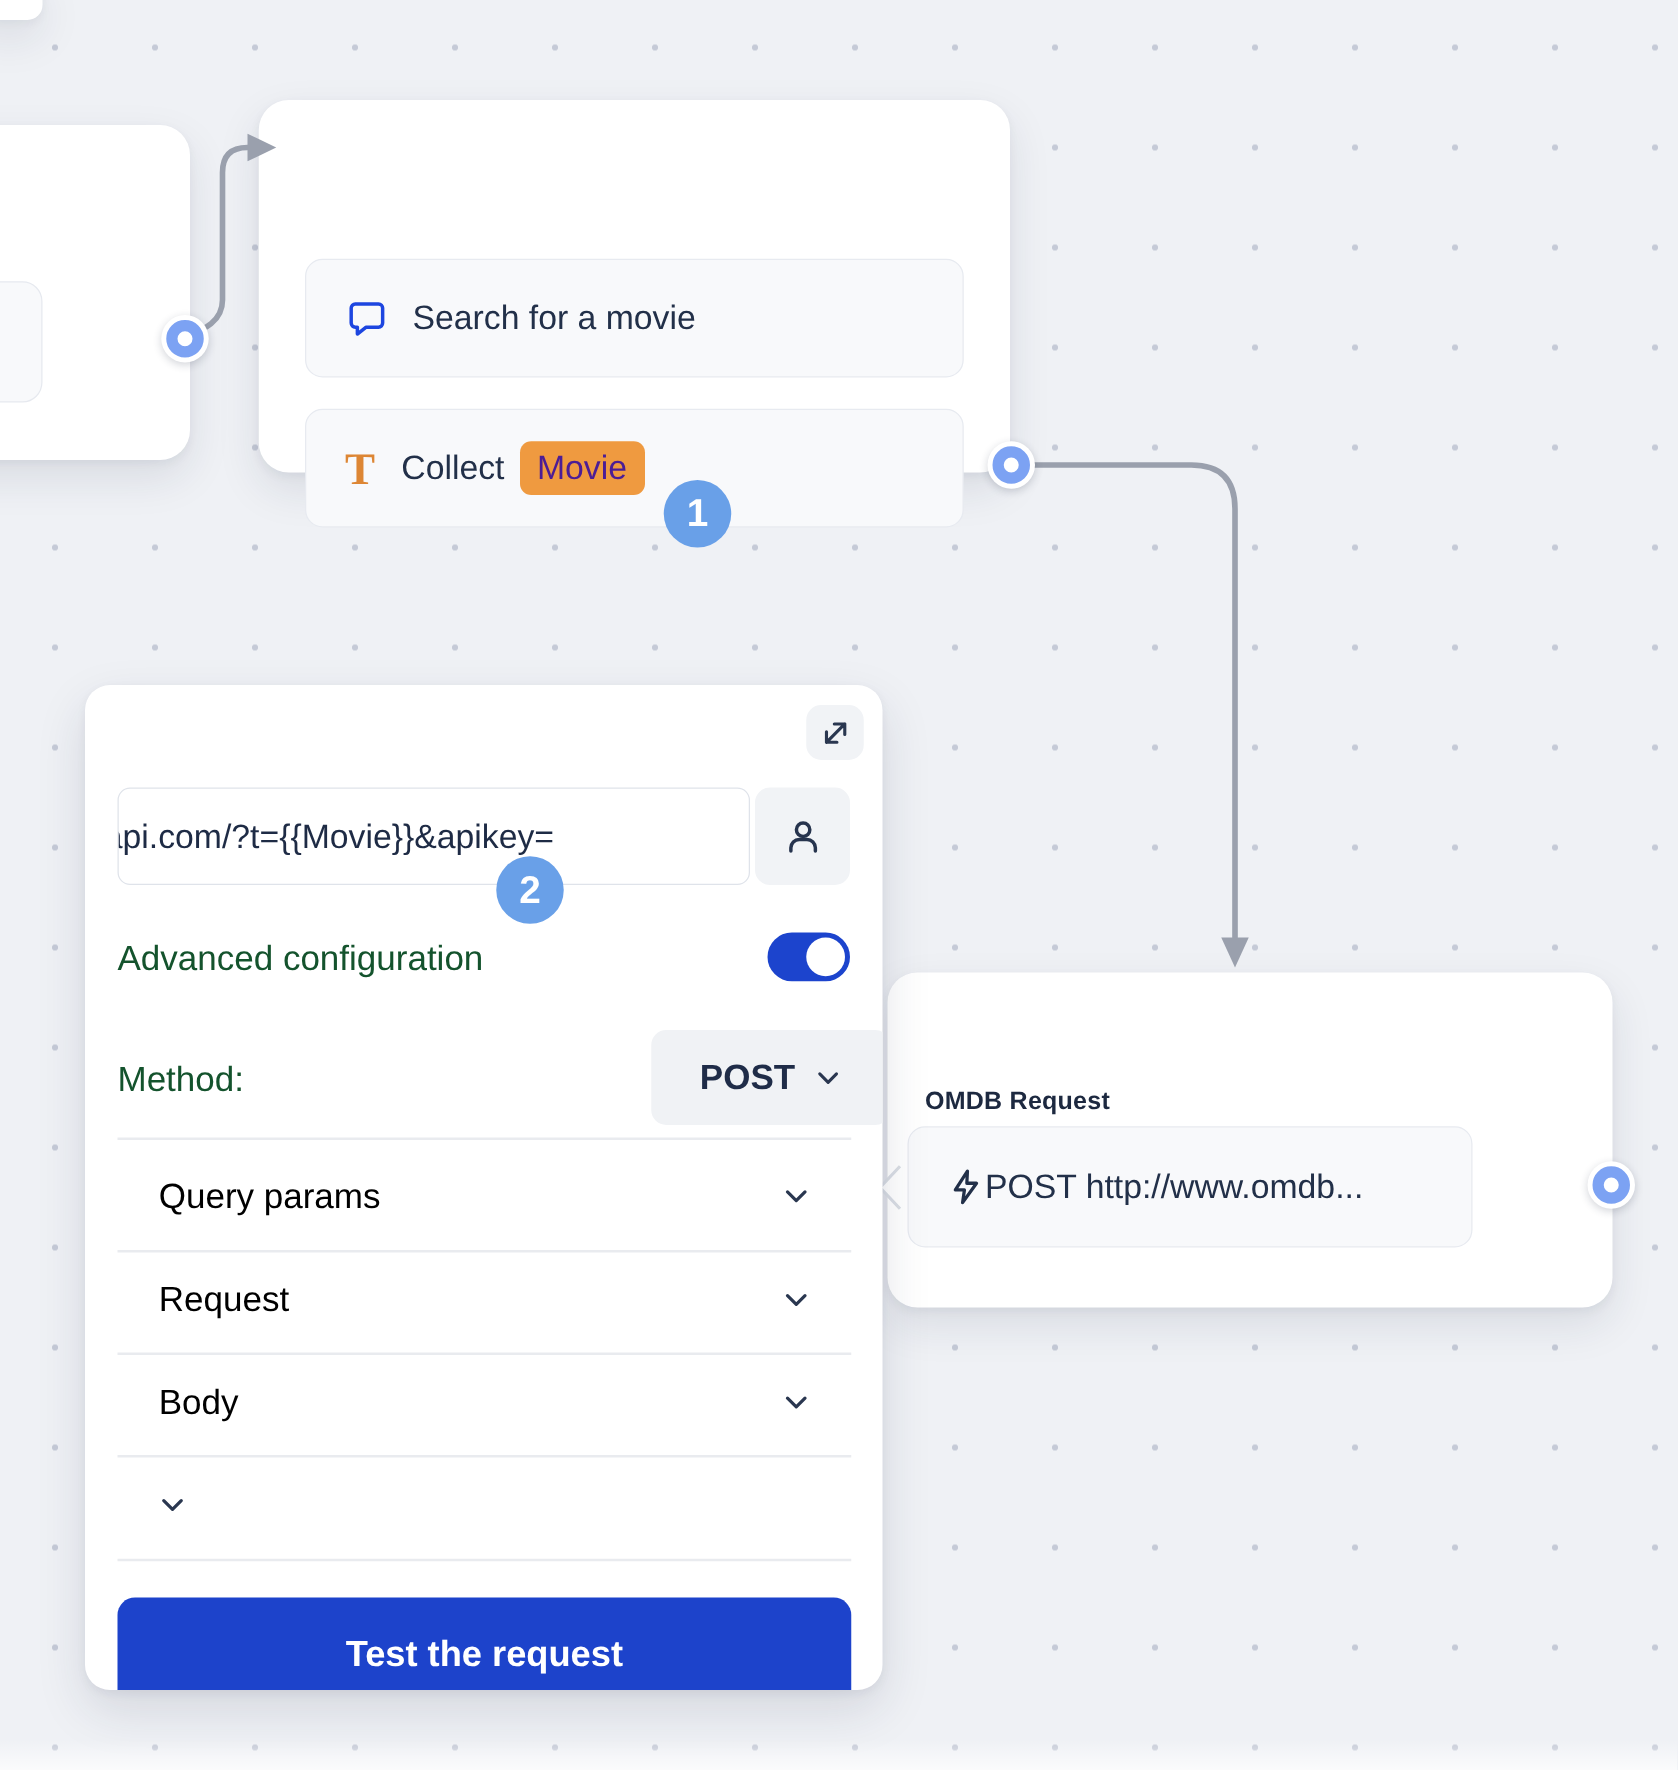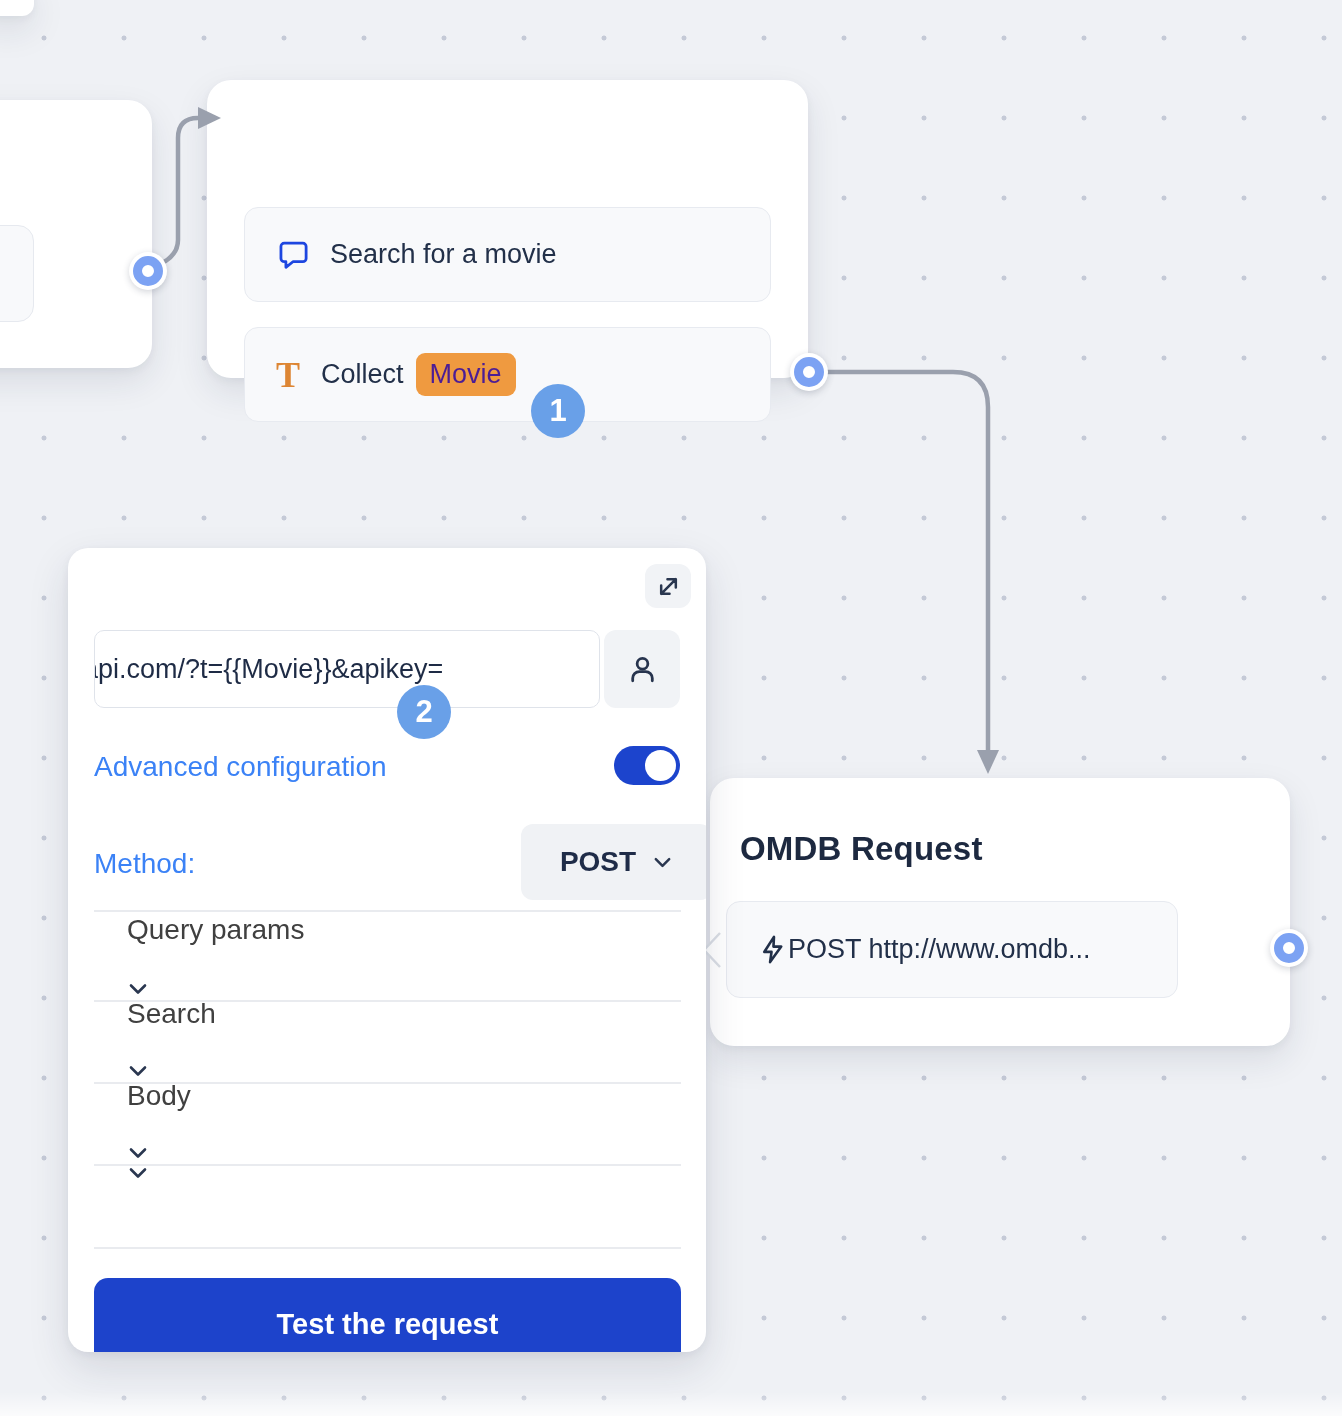--- a/index.html
+++ b/index.html
@@ -26,21 +26,21 @@
     background: #ffffff;
     border-radius: 24px;
     box-shadow: 0 14px 34px rgba(28,38,66,0.10), 0 3px 8px rgba(28,38,66,0.05);
   }
   .corner-sliver { left: -20px; top: -18px; width: 54px; height: 34px; border-radius: 12px; z-index: 2; }
   .left-card { left: -82px; top: 100px; width: 234px; height: 268px; z-index: 2; }
   .left-card .stub-row {
     position: absolute; left: -40px; top: 125px; width: 156px; height: 97px;
     background: #f8f9fb; border: 1.5px solid #e6e9ef; border-radius: 16px;
   }
-  .node-title { position: absolute; font-size: 33px; font-weight: 700; color: #1d2940; letter-spacing: 0.2px; }
+  .node-title { position: absolute; font-size: 20px; font-weight: 700; color: #1d2940; letter-spacing: 0.2px; margin-top: 40px; }
   .node-row {
     position: absolute; display: flex; align-items: center;
     background: #f8f9fb; border: 1.5px solid #e7eaf0; border-radius: 14px;
     font-size: 27px; color: #223049;
   }
   
   .movie-node { left: 207px; top: 80px; width: 601px; height: 298px; z-index: 3; }
   .movie-node .node-title { left: 49px; top: 131px; }
   .movie-node .row1 { left: 37px; top: 127px; width: 527px; height: 95px; padding-left: 31px; gap: 21px; }
   .movie-node .row2 { left: 37px; top: 247px; width: 527px; height: 95px; padding-left: 31px; gap: 21px; }
@@ -85,42 +85,42 @@
   .expand-btn { left: 577px; top: 16px; width: 46px; height: 44px; }
   .person-btn { left: 536px; top: 82px; width: 76px; height: 78px; }
   .url-input {
     position: absolute; left: 26px; top: 82px; width: 506px; height: 78px;
     background: #ffffff; border: 1.5px solid #dfe3ea; border-radius: 10px;
     overflow: hidden; display: flex; align-items: center;
   }
   .url-input .url-text {
     margin-left: -12px; font-size: 27px; color: #1e2b45; white-space: nowrap;
   }
-  .panel-label { position: absolute; font-size: 28px; color: #3b82f6; }
+  .panel-label { position: absolute; font-size: 28px; color: #14532d; }
   .adv-label { left: 26px; top: 203px; }
   .method-label { left: 26px; top: 300px; }
   .toggle {
     position: absolute; left: 546px; top: 198px; width: 66px; height: 39px;
     background: #1c44cd; border-radius: 20px;
   }
   .toggle .knob {
     position: absolute; right: 4px; top: 4px; width: 31px; height: 31px;
     background: #ffffff; border-radius: 50%;
   }
   .method-select {
     position: absolute; left: 421px; top: 276px; width: 191px; height: 76px;
     background: #f0f2f5; border-radius: 12px;
     display: flex; align-items: center; justify-content: center; gap: 16px;
     font-size: 28px; font-weight: 700; color: #1f2c48; margin-left: 32px;
   }
   .divider { position: absolute; left: 26px; width: 587px; border-top: 2px solid #e9ebef; }
   .section-row {
     position: absolute; left: 26px; width: 587px; height: 86px; padding: 0 33px;
-    display: flex; align-items: flex-start; justify-content: space-between;
-    font-size: 28px; color: #404040; flex-direction: column;
+    display: flex; align-items: center; justify-content: space-between;
+    font-size: 28px; color: #000000;
   }
   .test-btn {
     position: absolute; left: 26px; top: 730px; width: 587px; height: 92px;
     background: #1d43cb; border-radius: 14px; border: none;
     color: #ffffff; font-size: 29px; font-weight: 700;
     display: flex; align-items: center; justify-content: center;
     font-family: "Liberation Sans", sans-serif;
   }
 </style>
 </head>
@@ -220,21 +220,21 @@
 
     <div class="section-row" style="top:366px">
       <span>Query params</span>
       <svg width="22" height="22" viewBox="0 0 22 22">
         <path d="M4 7.5 L11 14.5 L18 7.5" fill="none" stroke="#2a3750" stroke-width="2.6" stroke-linecap="round" stroke-linejoin="round"></path>
       </svg>
     </div>
     <div class="divider" style="top:452px"></div>
 
     <div class="section-row" style="top:450px;height:84px">
-      <span>Search</span>
+      <span>Request</span>
       <svg width="22" height="22" viewBox="0 0 22 22">
         <path d="M4 7.5 L11 14.5 L18 7.5" fill="none" stroke="#2a3750" stroke-width="2.6" stroke-linecap="round" stroke-linejoin="round"></path>
       </svg>
     </div>
     <div class="divider" style="top:534px"></div>
 
     <div class="section-row" style="top:532px;height:84px">
       <span>Body</span>
       <svg width="22" height="22" viewBox="0 0 22 22">
         <path d="M4 7.5 L11 14.5 L18 7.5" fill="none" stroke="#2a3750" stroke-width="2.6" stroke-linecap="round" stroke-linejoin="round"></path>

